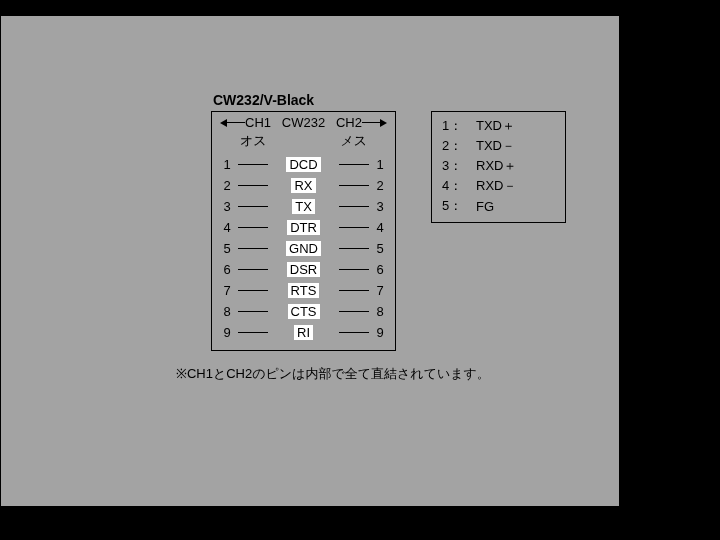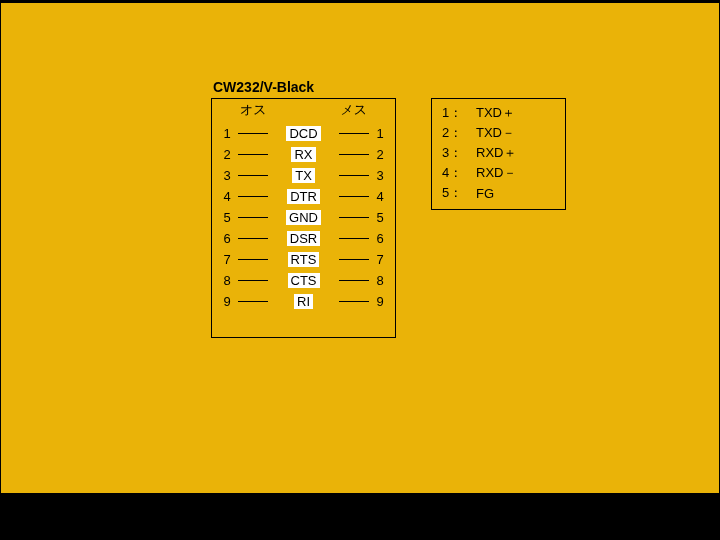--- a/index.html
+++ b/index.html
@@ -8,24 +8,24 @@
     width: 720px;
     height: 540px;
     background: #000;
     font-family: sans-serif;
     font-size: 13px;
     color: #000;
   }
   .sheet {
     position: absolute;
     left: 1px;
-    top: 3px;
-    width: 718px;
+    top: 16px;
+    width: 618px;
     height: 490px;
-    background: #eab308;
+    background: #a3a3a3;
   }
   .title {
     position: absolute;
     font-weight: bold;
     font-size: 14px;
   }
   .box {
     position: absolute;
     border: 1px solid #000;
     box-sizing: border-box;
@@ -132,20 +132,25 @@
   }
 </style>
 </head>
 <body>
 
 <div class="sheet">
 
   <div class="title" style="left:212px;top:76px;">CW232/V-Black</div>
 
   <div class="box box232">
+    <div class="hdr">
+      <span class="arrowL"><span class="arrow-line"></span><span>CH1</span></span>
+      <span>CW232</span>
+      <span class="arrowR"><span>CH2</span><span class="arrow-line"></span></span>
+    </div>
     <div class="sub">
       <span>オス</span>
       <span>メス</span>
     </div>
     <div class="pins" id="pins232">
         <div class="pinrow">
           <span class="n">1</span>
           <span class="dash"></span>
           <span class="mid"><span class="lbl">DCD</span></span>
           <span class="dash"></span>
@@ -226,13 +231,14 @@
       <div class="row422">
         <span class="k">4：</span>
         <span>RXD－</span>
       </div>
       <div class="row422">
         <span class="k">5：</span>
         <span>FG</span>
       </div>
     </div>
 
+  <div class="footnote">※CH1とCH2のピンは内部で全て直結されています。</div>
 </div>
 
 </body></html>

